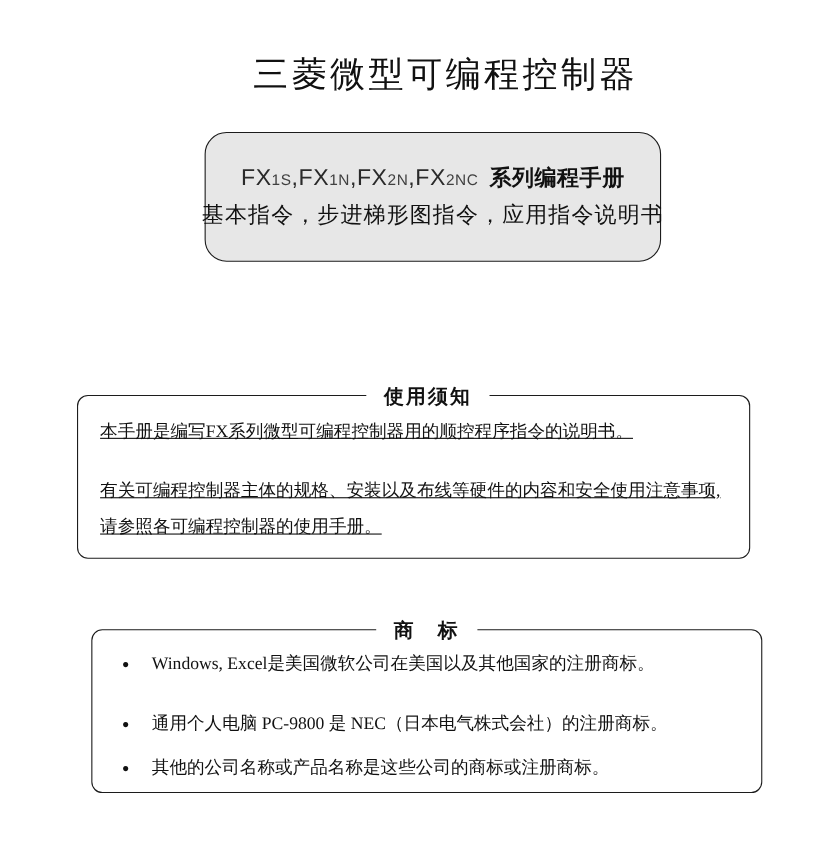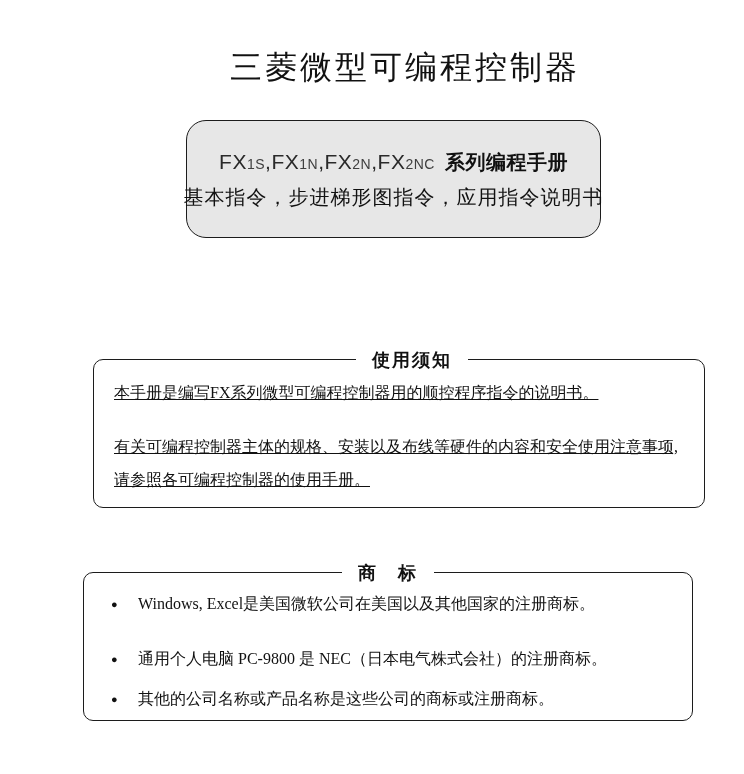--- a/index.html
+++ b/index.html
@@ -86,21 +86,21 @@
     top:0;
     transform:translate(-50%,-50%);
     background:#ffffff;
     padding:0 16px;
     font-size:18px;
     font-weight:600;
     letter-spacing:2px;
     white-space:nowrap;
   }
   .notice-box{
-    left:93px;
+    left:70px;
     top:359px;
     width:612px;
     height:149px;
   }
   .notice-box .legend{ left:calc(50% + 13px); }
   .notice-body{
     padding:22px 9px 0 20px;
     font-size:16px;
     text-decoration:underline;
   }

